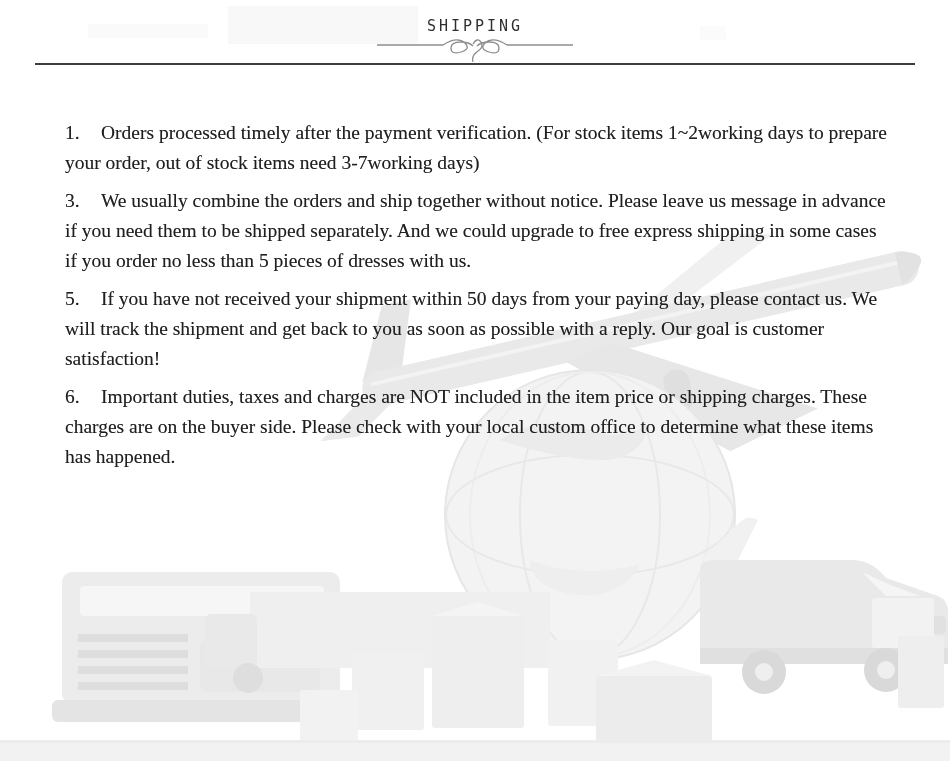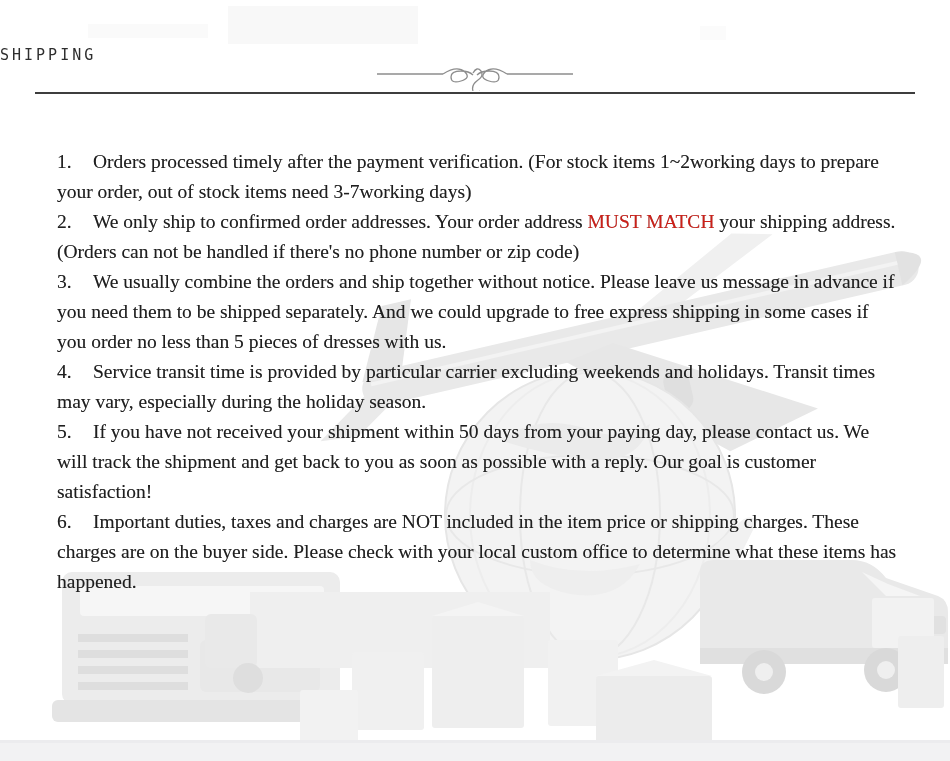--- a/index.html
+++ b/index.html
@@ -6,33 +6,33 @@
   .page{
     position:relative;
     width:950px;height:761px;
     background:#ffffff;
     overflow:hidden;
     font-family:"Liberation Serif", serif;
   }
   
   .bg{position:absolute;inset:0;z-index:0;}
   
-  .header{position:relative;z-index:1;text-align:left;padding-top:46px;}
+  .header{position:relative;z-index:1;text-align:center;padding-top:17px;}
   .title{
     font-family:"DejaVu Sans Mono", monospace;
     font-size:15px;letter-spacing:3px;
     color:#2e2e2e;font-weight:normal;
     display:inline-block;
   }
   .flourish{display:block;margin:1px auto 0;}
   .rule{width:880px;margin:1px auto 0;border-top:2px solid #3d3d3d;height:0;}
   
   .content{position:relative;z-index:1;margin:53px 50px 0 57px;}
   .term{
-    margin:0;
+    margin:8px;
     font-size:19.5px;line-height:30px;
     color:var(--ink,#1f1f1f);
     white-space:pre-wrap;
     text-shadow:0 0 .4px rgba(40,40,40,.45);
   }
   .term .num{display:inline-block;width:36px;white-space:normal;}
   .hl{color:var(--red,#cd1f18);}
   .note{
     margin:23px 0 0 3px;
     font-size:19.5px;line-height:30px;
@@ -130,21 +130,19 @@
         <path d="M68,9 q14,-9 22,-2 q6,6 -4,9 q-10,3 -10,-4 q0,-6 10,-6 q8,0 12,4"></path>
         <path d="M132,9 q-14,-9 -22,-2 q-6,6 4,9 q10,3 10,-4 q0,-6 -10,-6 q-8,0 -12,4"></path>
         <path d="M98,8 q4,-7 8,-2 q3,5 -3,9 q-7,5 -5,11 q2,5 7,0"></path>
       </g>
     </svg>
     <div class="rule"></div>
   </div>
 
   <div class="content">
     <p class="term"><span class="num">1.</span><span>Orders processed timely after the payment verification. (For stock items 1~2working days to prepare your order, out of stock items need 3-7working days)</span><span class="hl"></span><span></span></p>
-    <p class="term"><span class="num">2.</span><span>We only ship to confirmed order addresses. Your order address </span><span class="hl">MUST MATCH</span><span> your shipping address.  (Orders can not be handled if there's no phone number or zip code)</span></p>
     <p class="term"><span class="num">3.</span><span>We usually combine the orders and ship together without notice. Please leave us message in advance if you need them to be shipped separately. And we could upgrade to free express shipping in some cases if you order no less than 5 pieces of dresses with us.</span><span class="hl"></span><span></span></p>
-    <p class="term"><span class="num">4.</span><span>Service transit time is provided by particular carrier excluding weekends and holidays. Transit times may vary, especially during the holiday season.</span><span class="hl"></span><span></span></p>
     <p class="term"><span class="num">5.</span><span>If you have not received your shipment within 50 days from your paying day, please contact us. We will track the shipment and get back to you as soon as possible with a reply. Our goal is customer satisfaction!</span><span class="hl"></span><span></span></p>
     <p class="term"><span class="num">6.</span><span>Important duties, taxes and charges are NOT included in the item price or shipping charges. These charges are on the buyer side. Please check with your local custom office to determine what these items has happened.</span><span class="hl"></span><span></span></p>
 
   </div>
 
 </div>
 
 </body></html>

